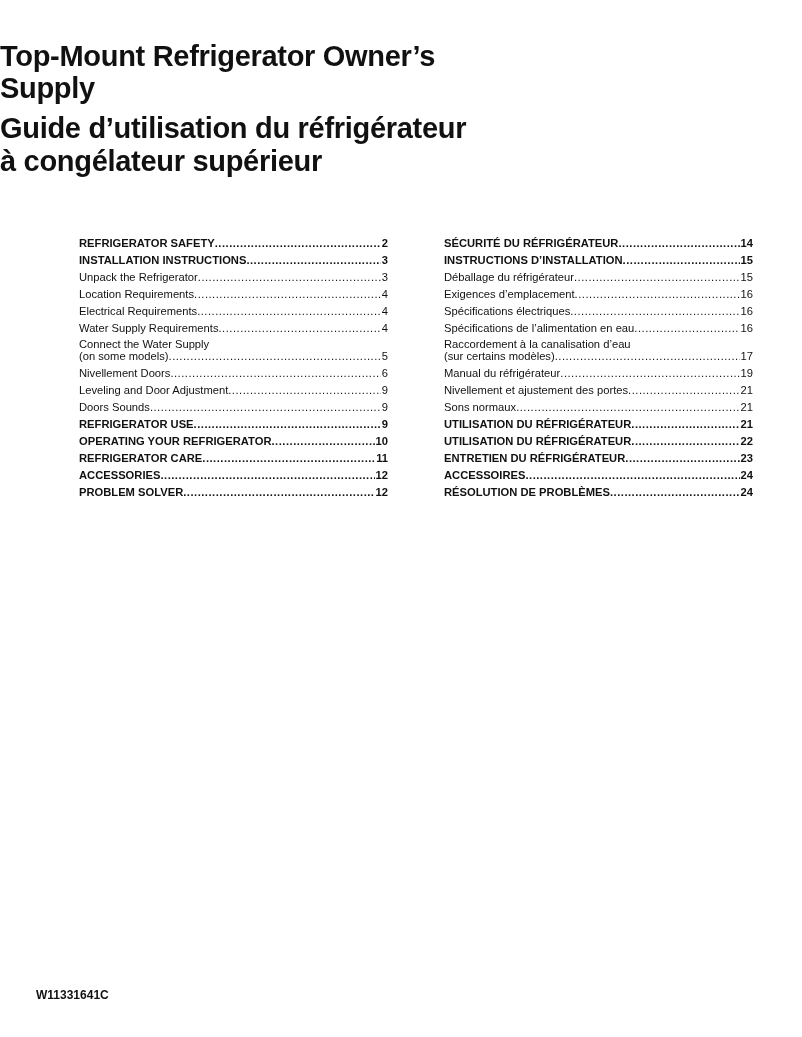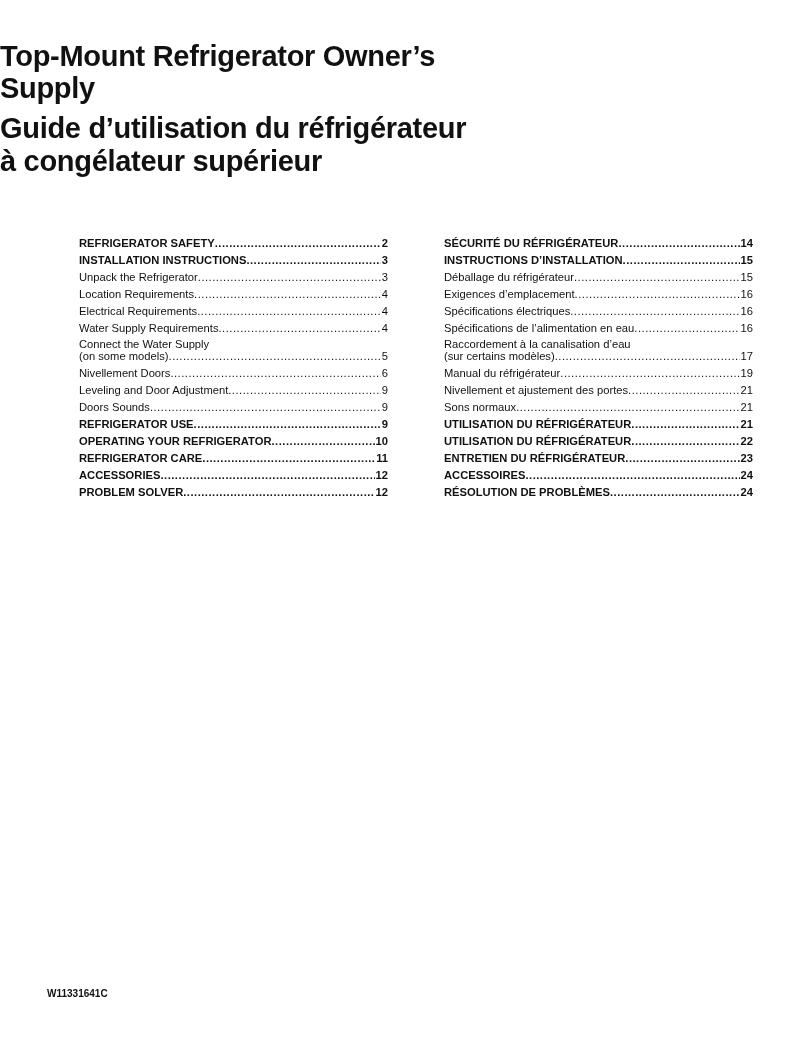--- a/index.html
+++ b/index.html
@@ -82,23 +82,23 @@
     .toc-dots::before {
       content: "......................................................................................................................................................................................";
     }
     .toc-page {
       flex: 0 0 auto;
       text-align: right;
       padding-left: 1px;
     }
     .doc-number {
       position: absolute;
-      left: 47px;
+      left: 36px;
       top: 988px;
-      font-size: 10px;
+      font-size: 12px;
       font-weight: bold;
     }
   </style>
 </head>
 <body>
 
 <div class="title-block">
   <h1 class="title-en">
     <span>Top-Mount Refrigerator Owner’s</span><br>
     <span>Supply</span>

